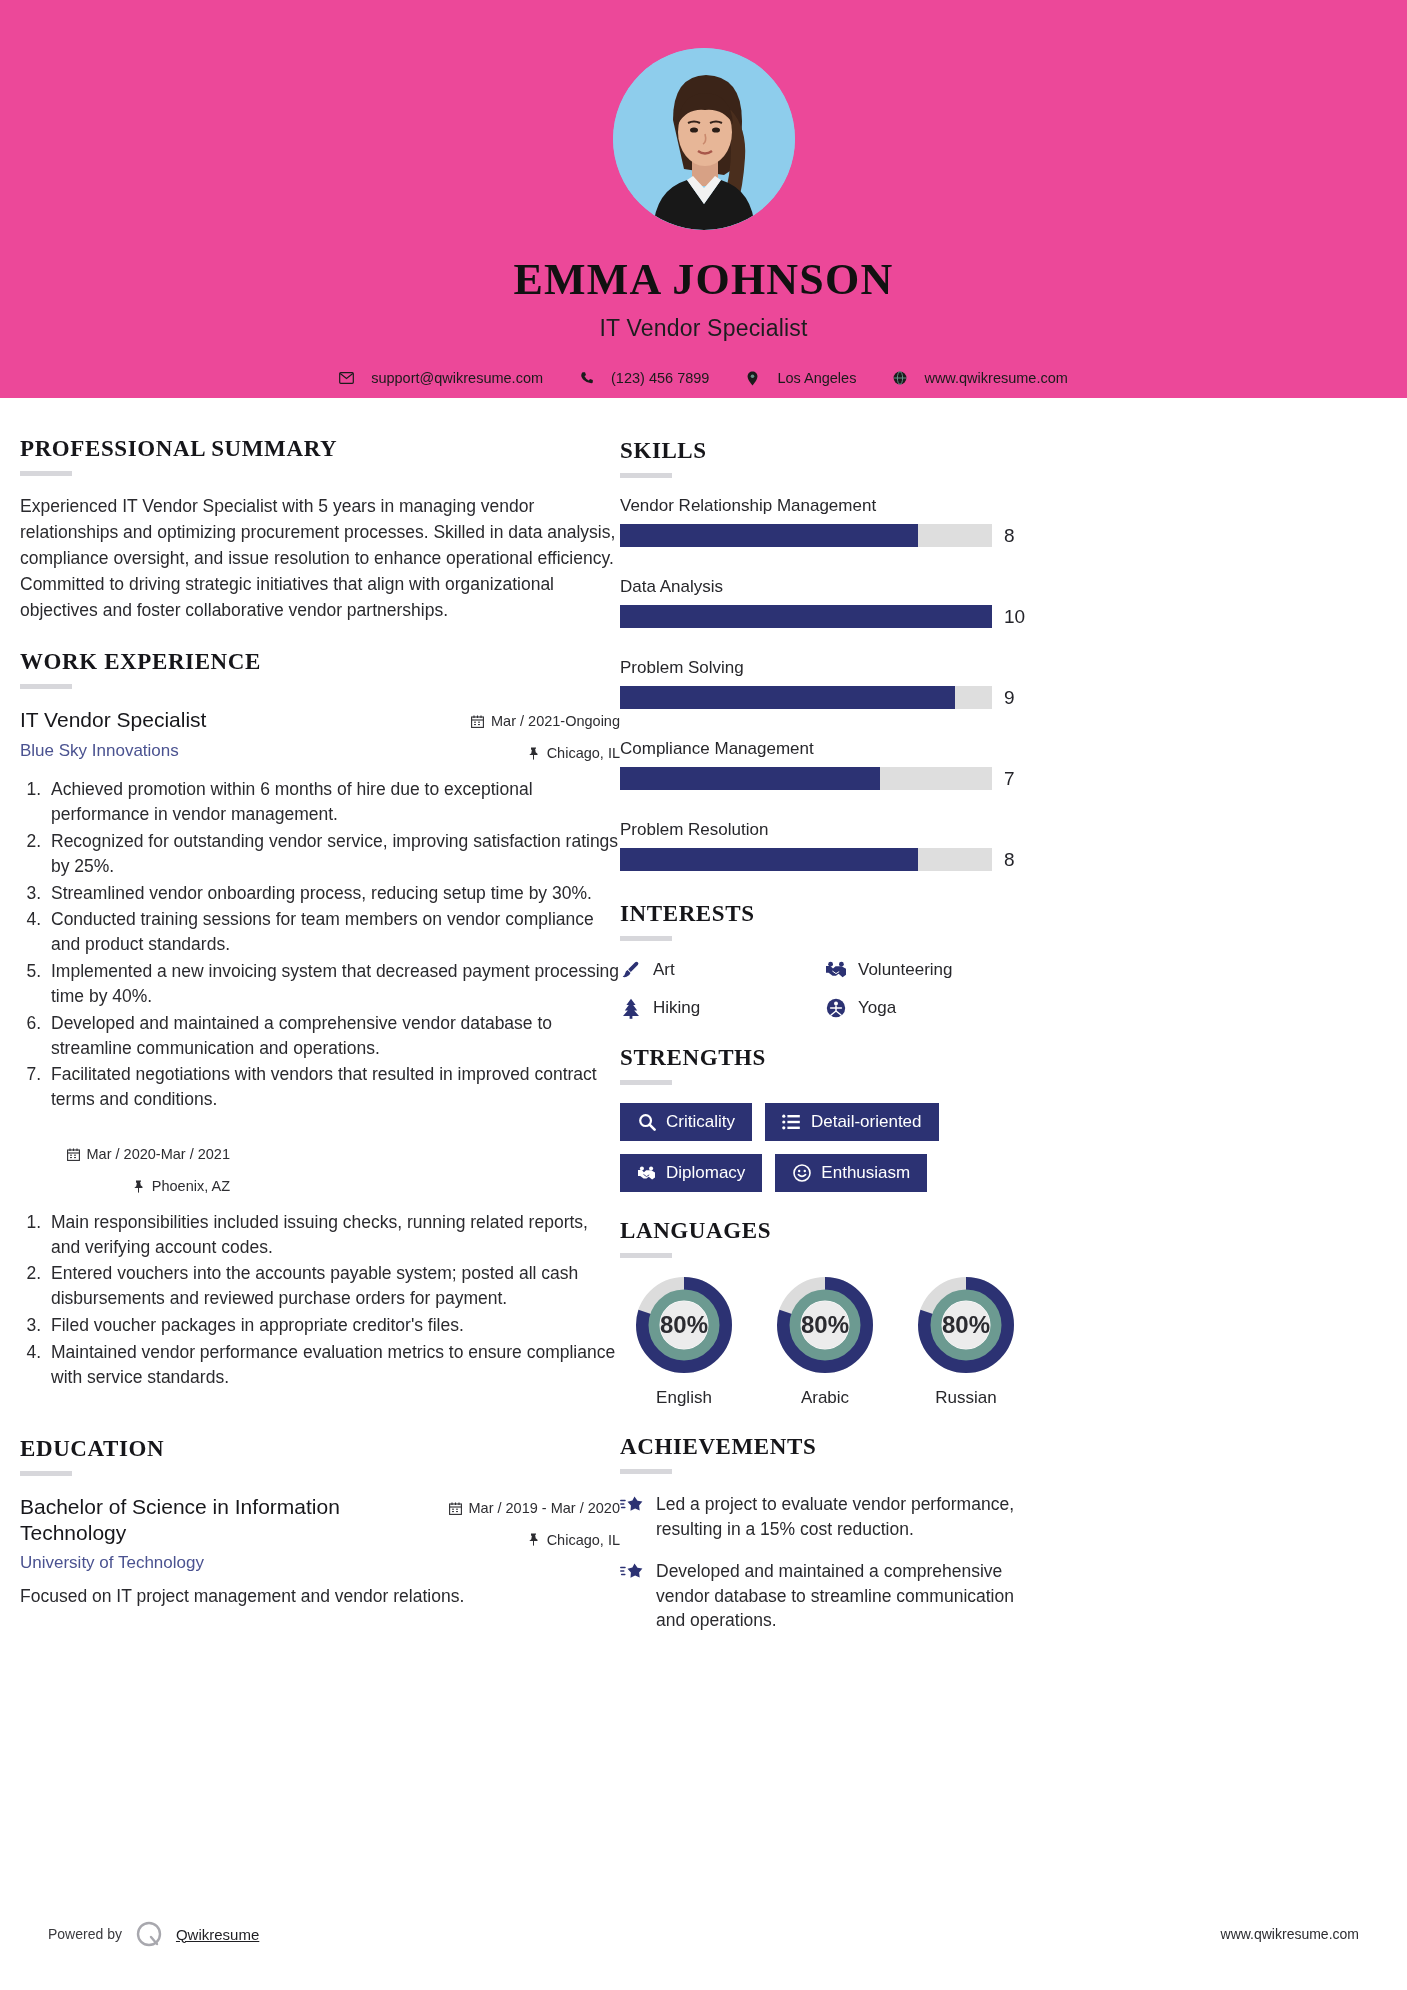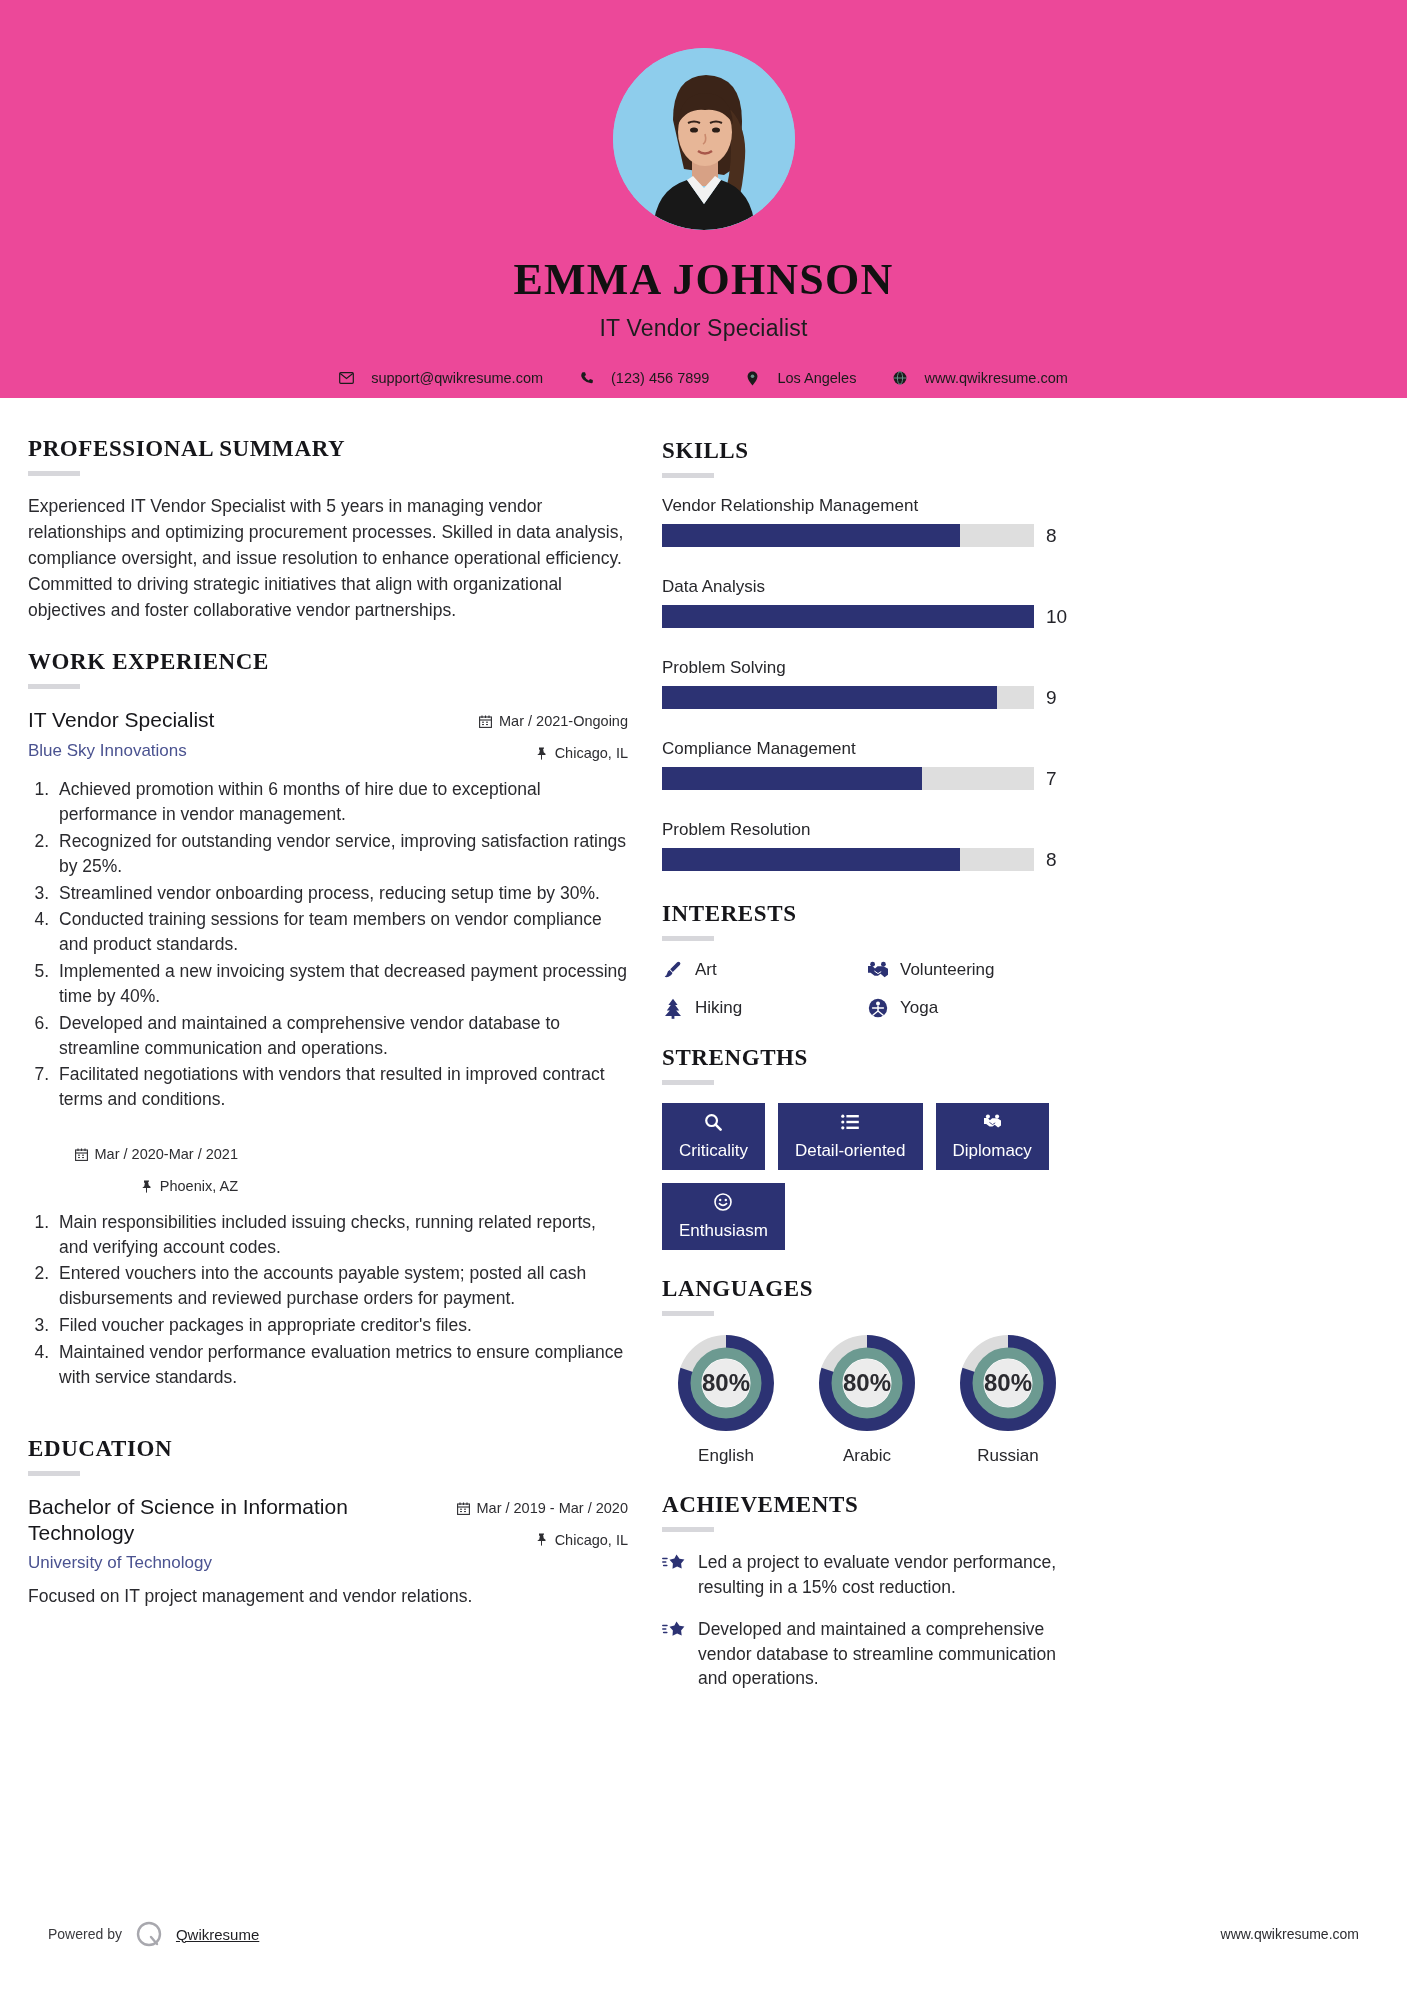--- a/index.html
+++ b/index.html
@@ -63,22 +63,21 @@
     display: inline-flex;
     width: 15px; height: 15px;
     align-items: center; justify-content: center;
   }
   .contact-item .ci-icon svg { display: block; }
   .contact-sep { width: 8px; }
 
   
   .body-wrap {
     display: flex;
-    padding: 38px 36px 0 28px;
-    gap: 34px;
+    padding: 38px 36px 0 20px;
   }
   .col-left { width: 600px; }
   .col-right { width: 410px; padding-top: 2px; }
 
   .sec-title {
     font-family: "Liberation Serif", serif;
     font-weight: bold;
     font-size: 23px;
     letter-spacing: 0.6px;
     color: #16161a;
@@ -150,21 +149,20 @@
   
   .strength-grid { display: flex; flex-wrap: wrap; gap: 13px; }
   .strength-chip {
     background: #2c3273;
     color: #ffffff;
     display: inline-flex;
     align-items: center;
     gap: 10px;
     padding: 9px 17px;
     font-size: 17px;
-    flex-direction: column;
   }
   .strength-chip .ic { width: 19px; height: 19px; display: inline-flex; align-items: center; justify-content: center; }
   .strength-chip .ic svg { display: block; }
 
   
   .lang-row { display: flex; justify-content: space-between; }
   .lang-item { width: 128px; text-align: center; }
   .donut { position: relative; width: 98px; height: 98px; margin: 0 auto; }
   .donut svg { display: block; }
   .donut-label {

